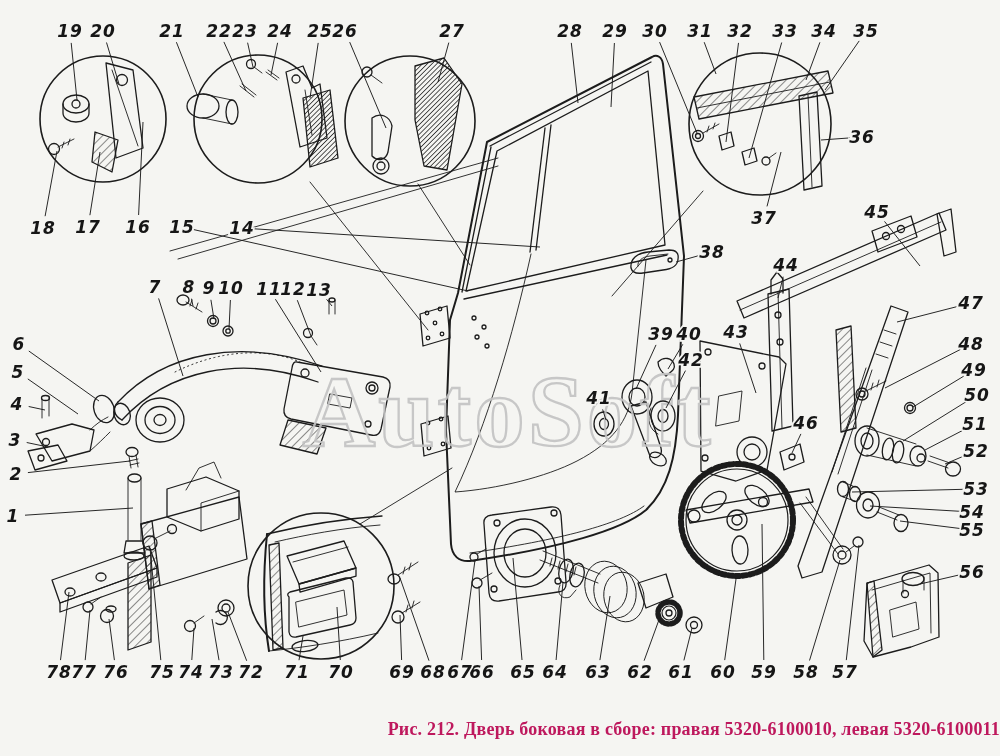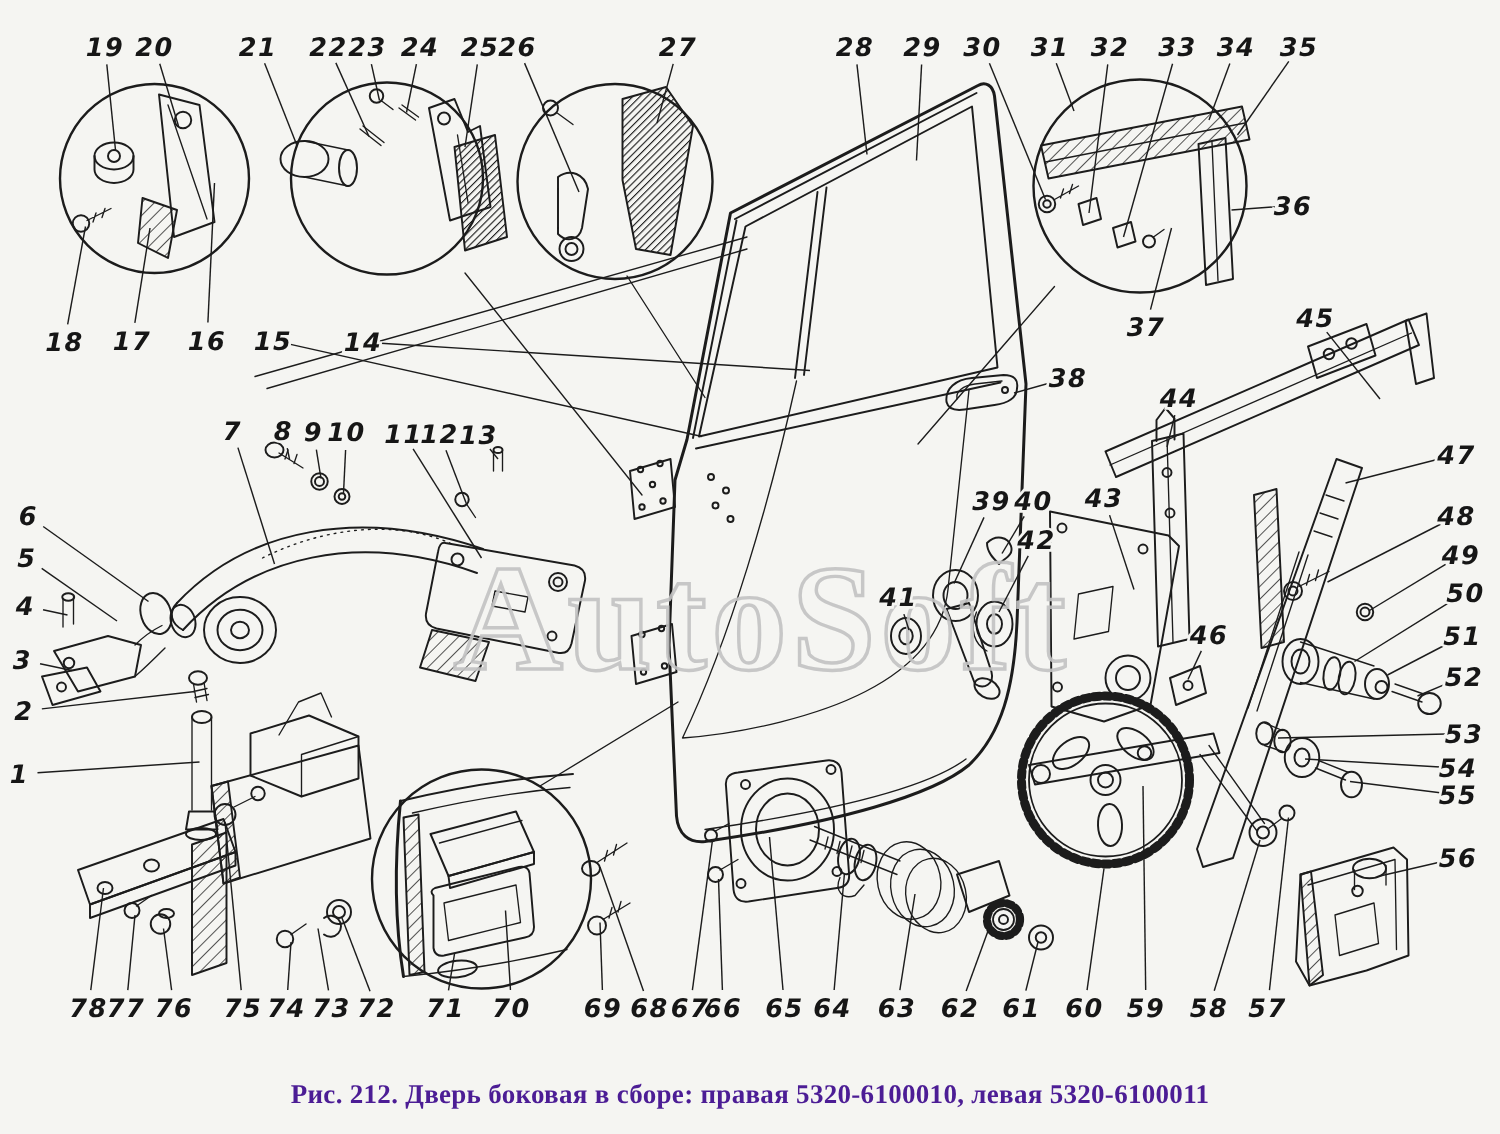--- a/index.html
+++ b/index.html
@@ -7,22 +7,22 @@
         font-family:"Liberation Sans",sans-serif;}
   svg{position:absolute;left:0;top:0;}
   .art{stroke:#1c1c1c;fill:none;stroke-width:1.3;stroke-linecap:round;stroke-linejoin:round;}
   .thin{stroke-width:0.9;}
   .thick{stroke-width:2;}
   .num{font:italic 700 17px "DejaVu Sans",sans-serif;fill:#161616;text-anchor:middle;
        stroke:#f5f5f2;stroke-width:3.5px;paint-order:stroke;letter-spacing:1px;}
   .leader{stroke:#1c1c1c;stroke-width:0.95;fill:none;}
   .wm{font:700 101px "Liberation Serif",serif;fill:none;stroke:#c3c3c3;stroke-width:2.3px;
       letter-spacing:3px;opacity:.9;text-anchor:middle;}
-  .caption{position:absolute;left:0;right:0;top:719px;text-align:center;
-           font:700 18px "Liberation Serif",serif;color:#4c1d95;letter-spacing:.2px;}
+  .caption{position:absolute;left:0;right:0;top:719px;text-align:right;
+           font:700 18px "Liberation Serif",serif;color:#be185d;letter-spacing:.2px;}
 </style>
 </head>
 <body>
 
 <div class="page">
 <svg id="diagram" width="1000" height="756" viewBox="0 0 1000 756">
   <defs>
     <pattern id="hA" patternUnits="userSpaceOnUse" width="6" height="6" patternTransform="rotate(45)">
       <line x1="0" y1="0" x2="0" y2="6" stroke="#1c1c1c" stroke-width="1"></line>
     </pattern>

